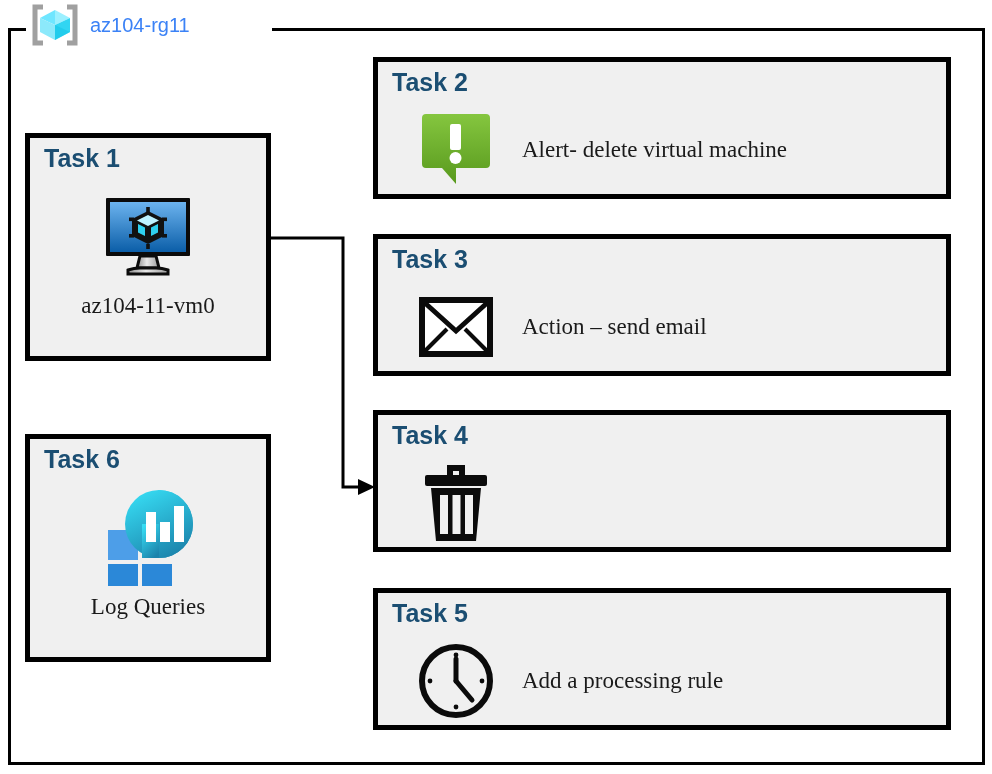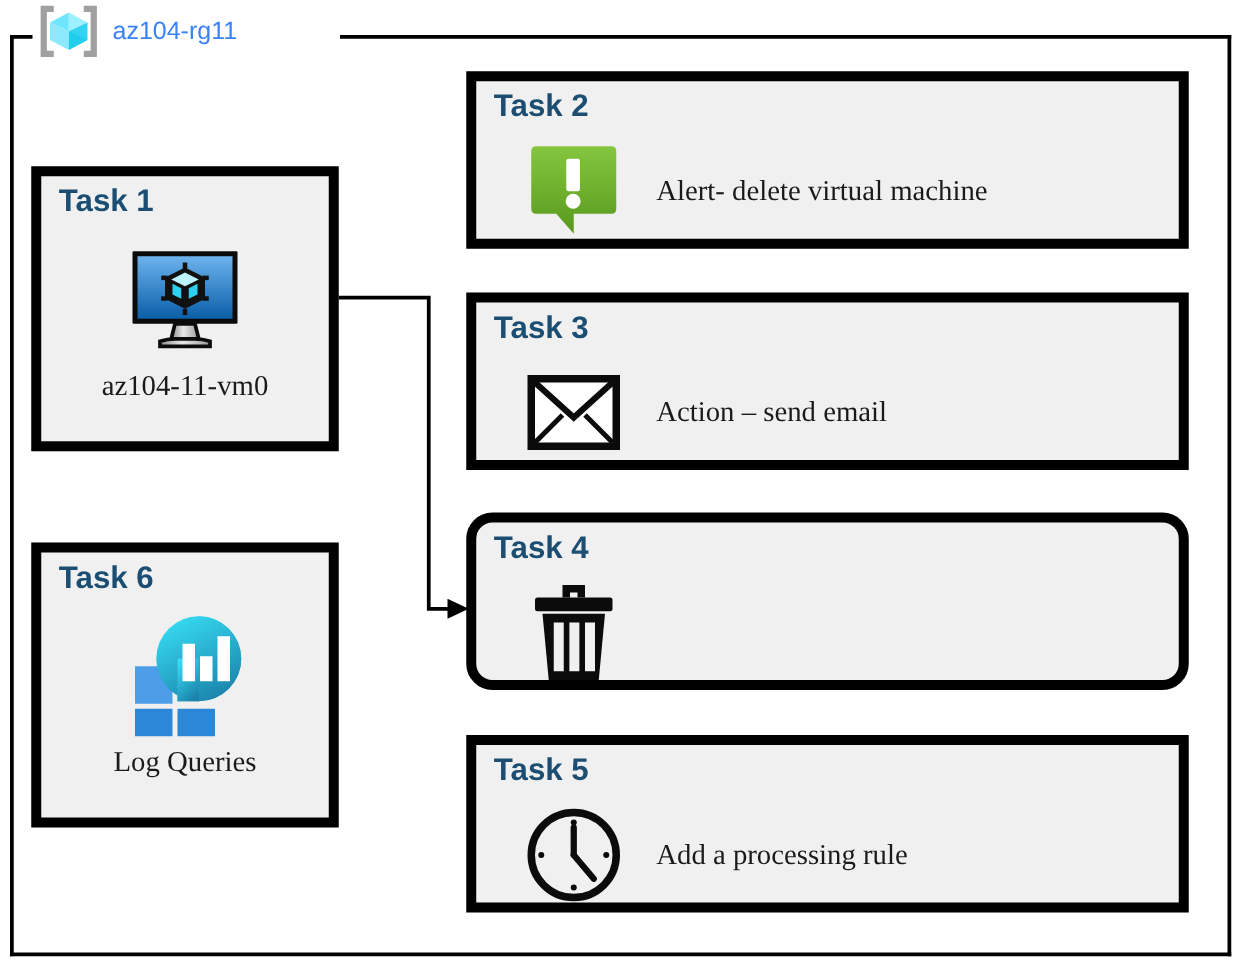--- a/index.html
+++ b/index.html
@@ -61,21 +61,21 @@
     font-size: 20px;
     color: #3b82f6;
     letter-spacing: 0px;
     white-space: nowrap;
   }
 
   
   .card {
     position: absolute;
     background: #f0f0f0;
-    border: 8px solid #000000;
+    border: 5px solid #000000;
     box-sizing: border-box;
   }
   .card-title {
     position: absolute;
     left: 14px;
     top: 6px;
     font-size: 25px;
     font-weight: bold;
     color: #1b4e72;
     letter-spacing: 0px;
@@ -133,21 +133,21 @@
     align-items: center;
     justify-content: center;
     flex: 0 0 auto;
   }
 
   
   #card-task1 { left: 25px;  top: 133px; }
   #card-task6 { left: 25px;  top: 434px; padding-left: 36px; }
   #card-task2 { left: 373px; top: 57px;  }
   #card-task3 { left: 373px; top: 234px; }
-  #card-task4 { left: 373px; top: 410px; border-radius: 21px; }
+  #card-task4 { left: 373px; top: 410px; }
   #card-task5 { left: 373px; top: 588px; }
 
   
   #connector { position: absolute; left: 0; top: 0; width: 992px; height: 774px; pointer-events: none; }
 
   
   svg.ico { display: block; overflow: visible; }
 </style>
 </head>
 <body>

